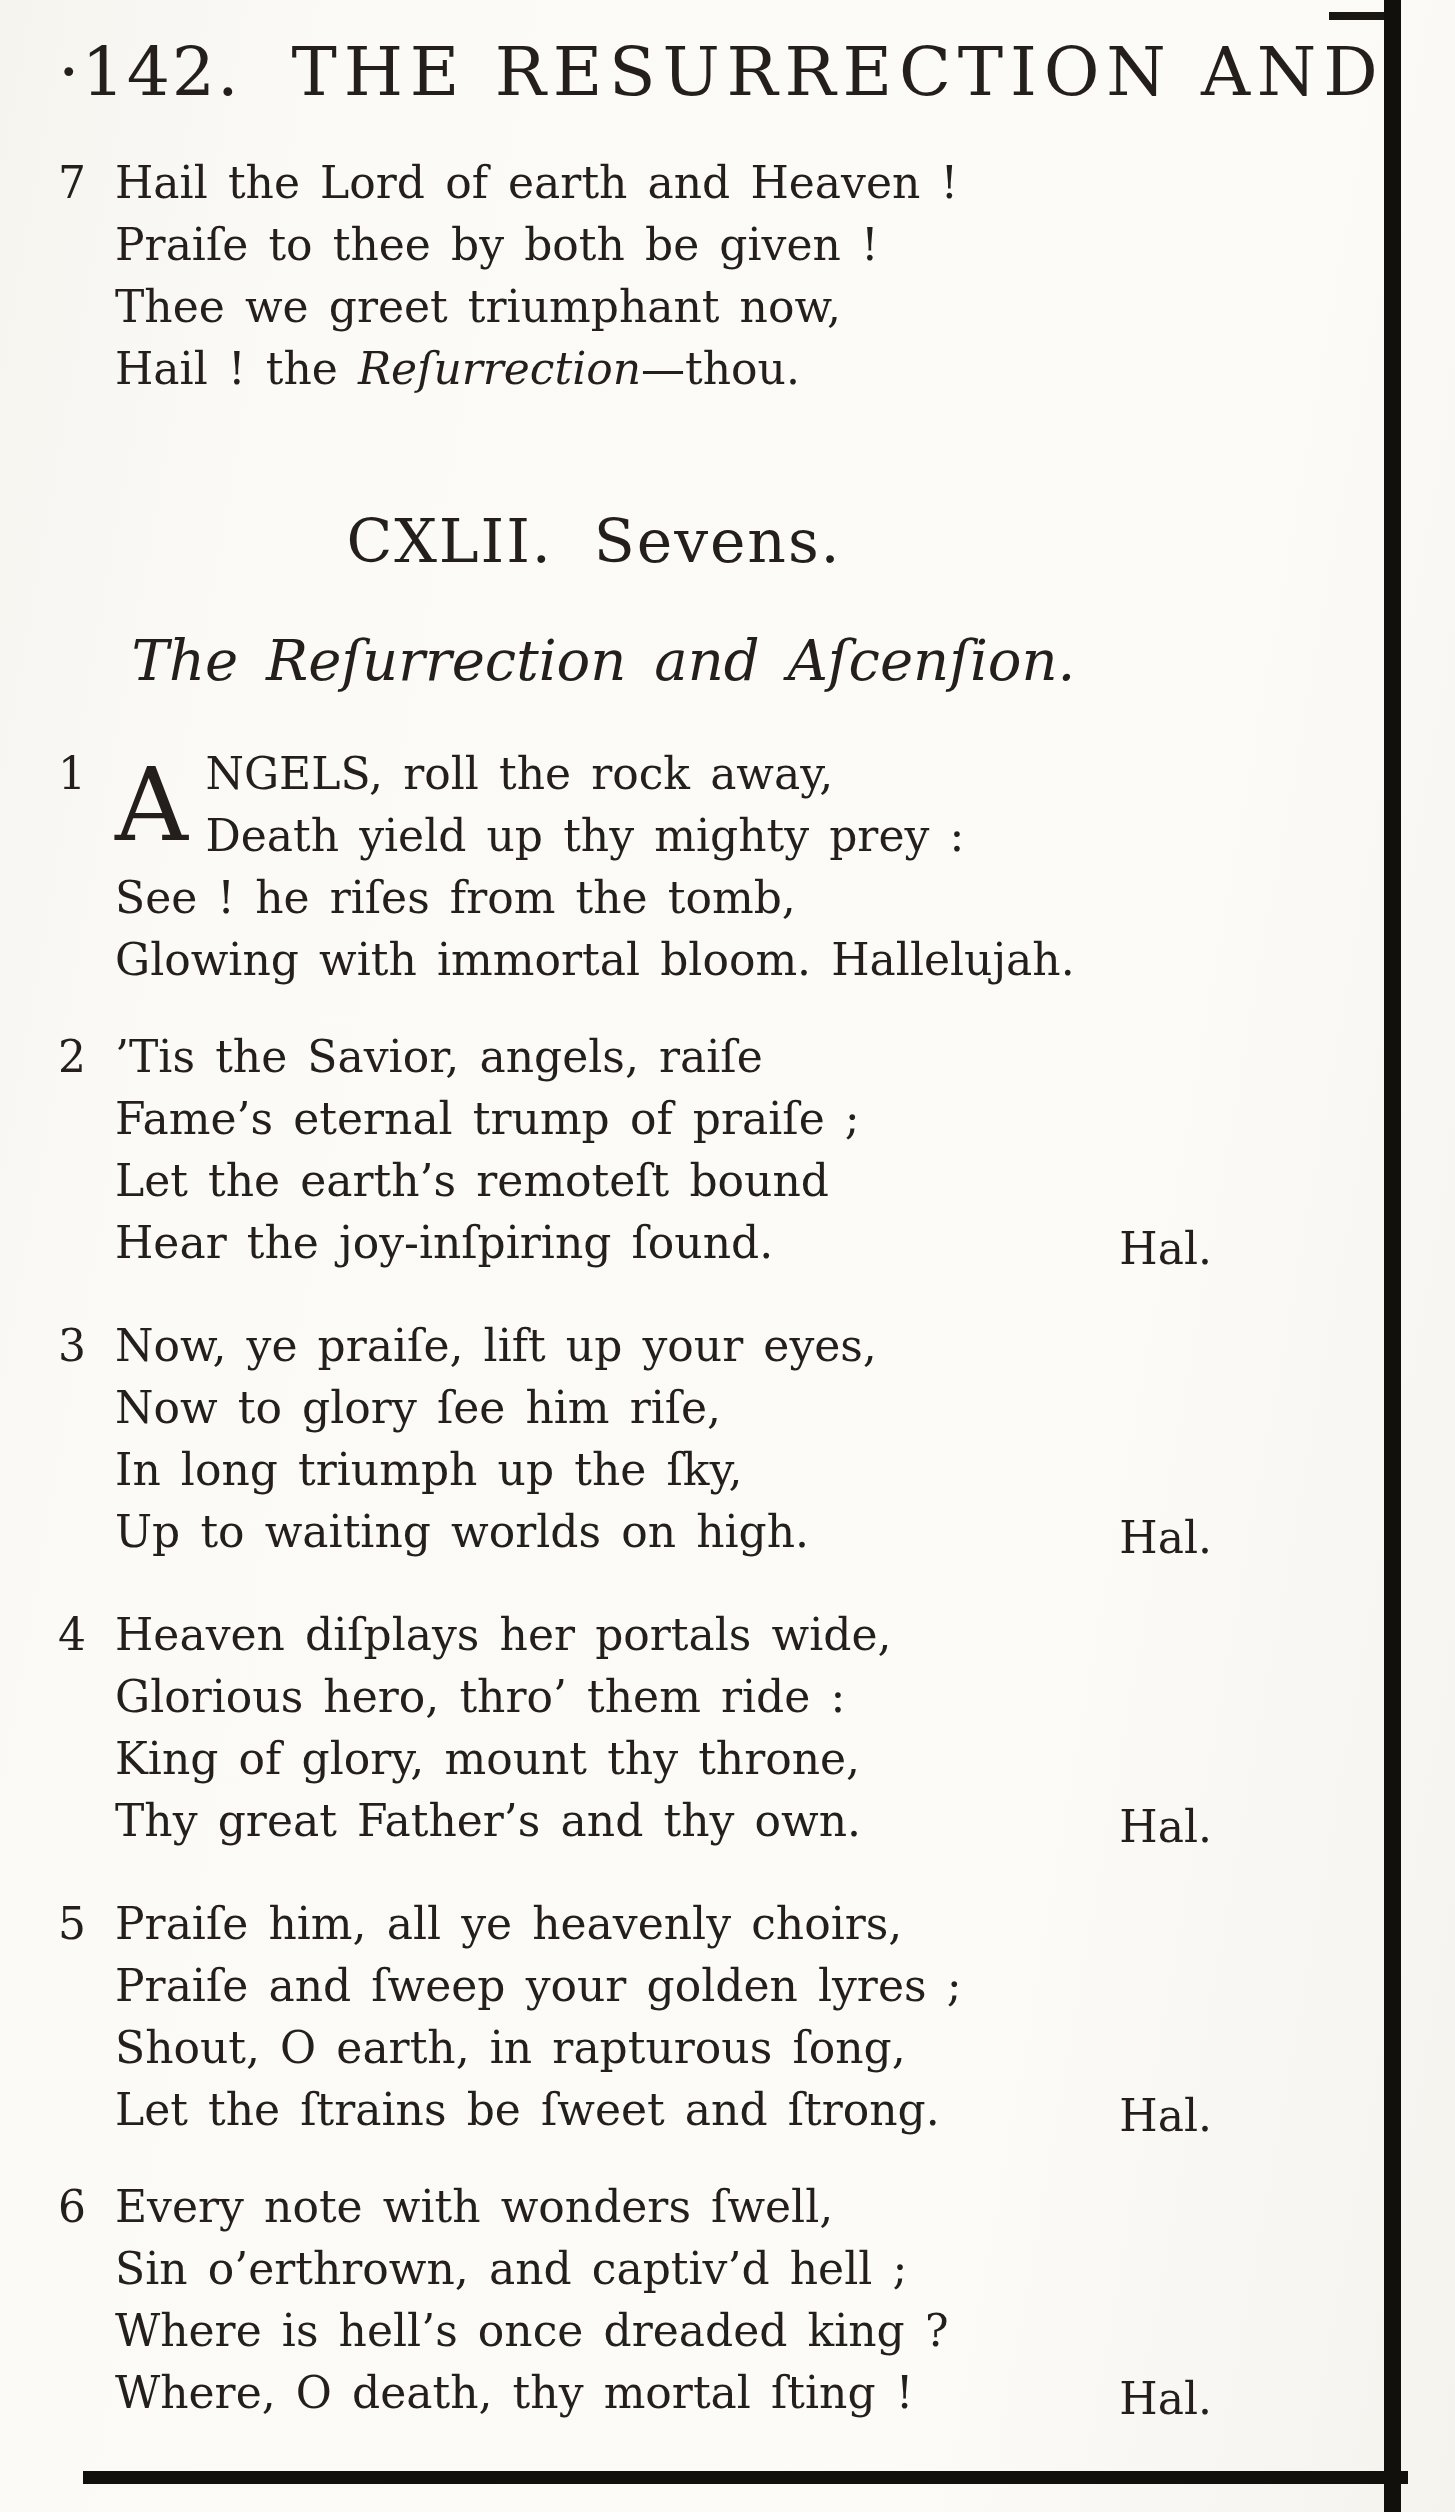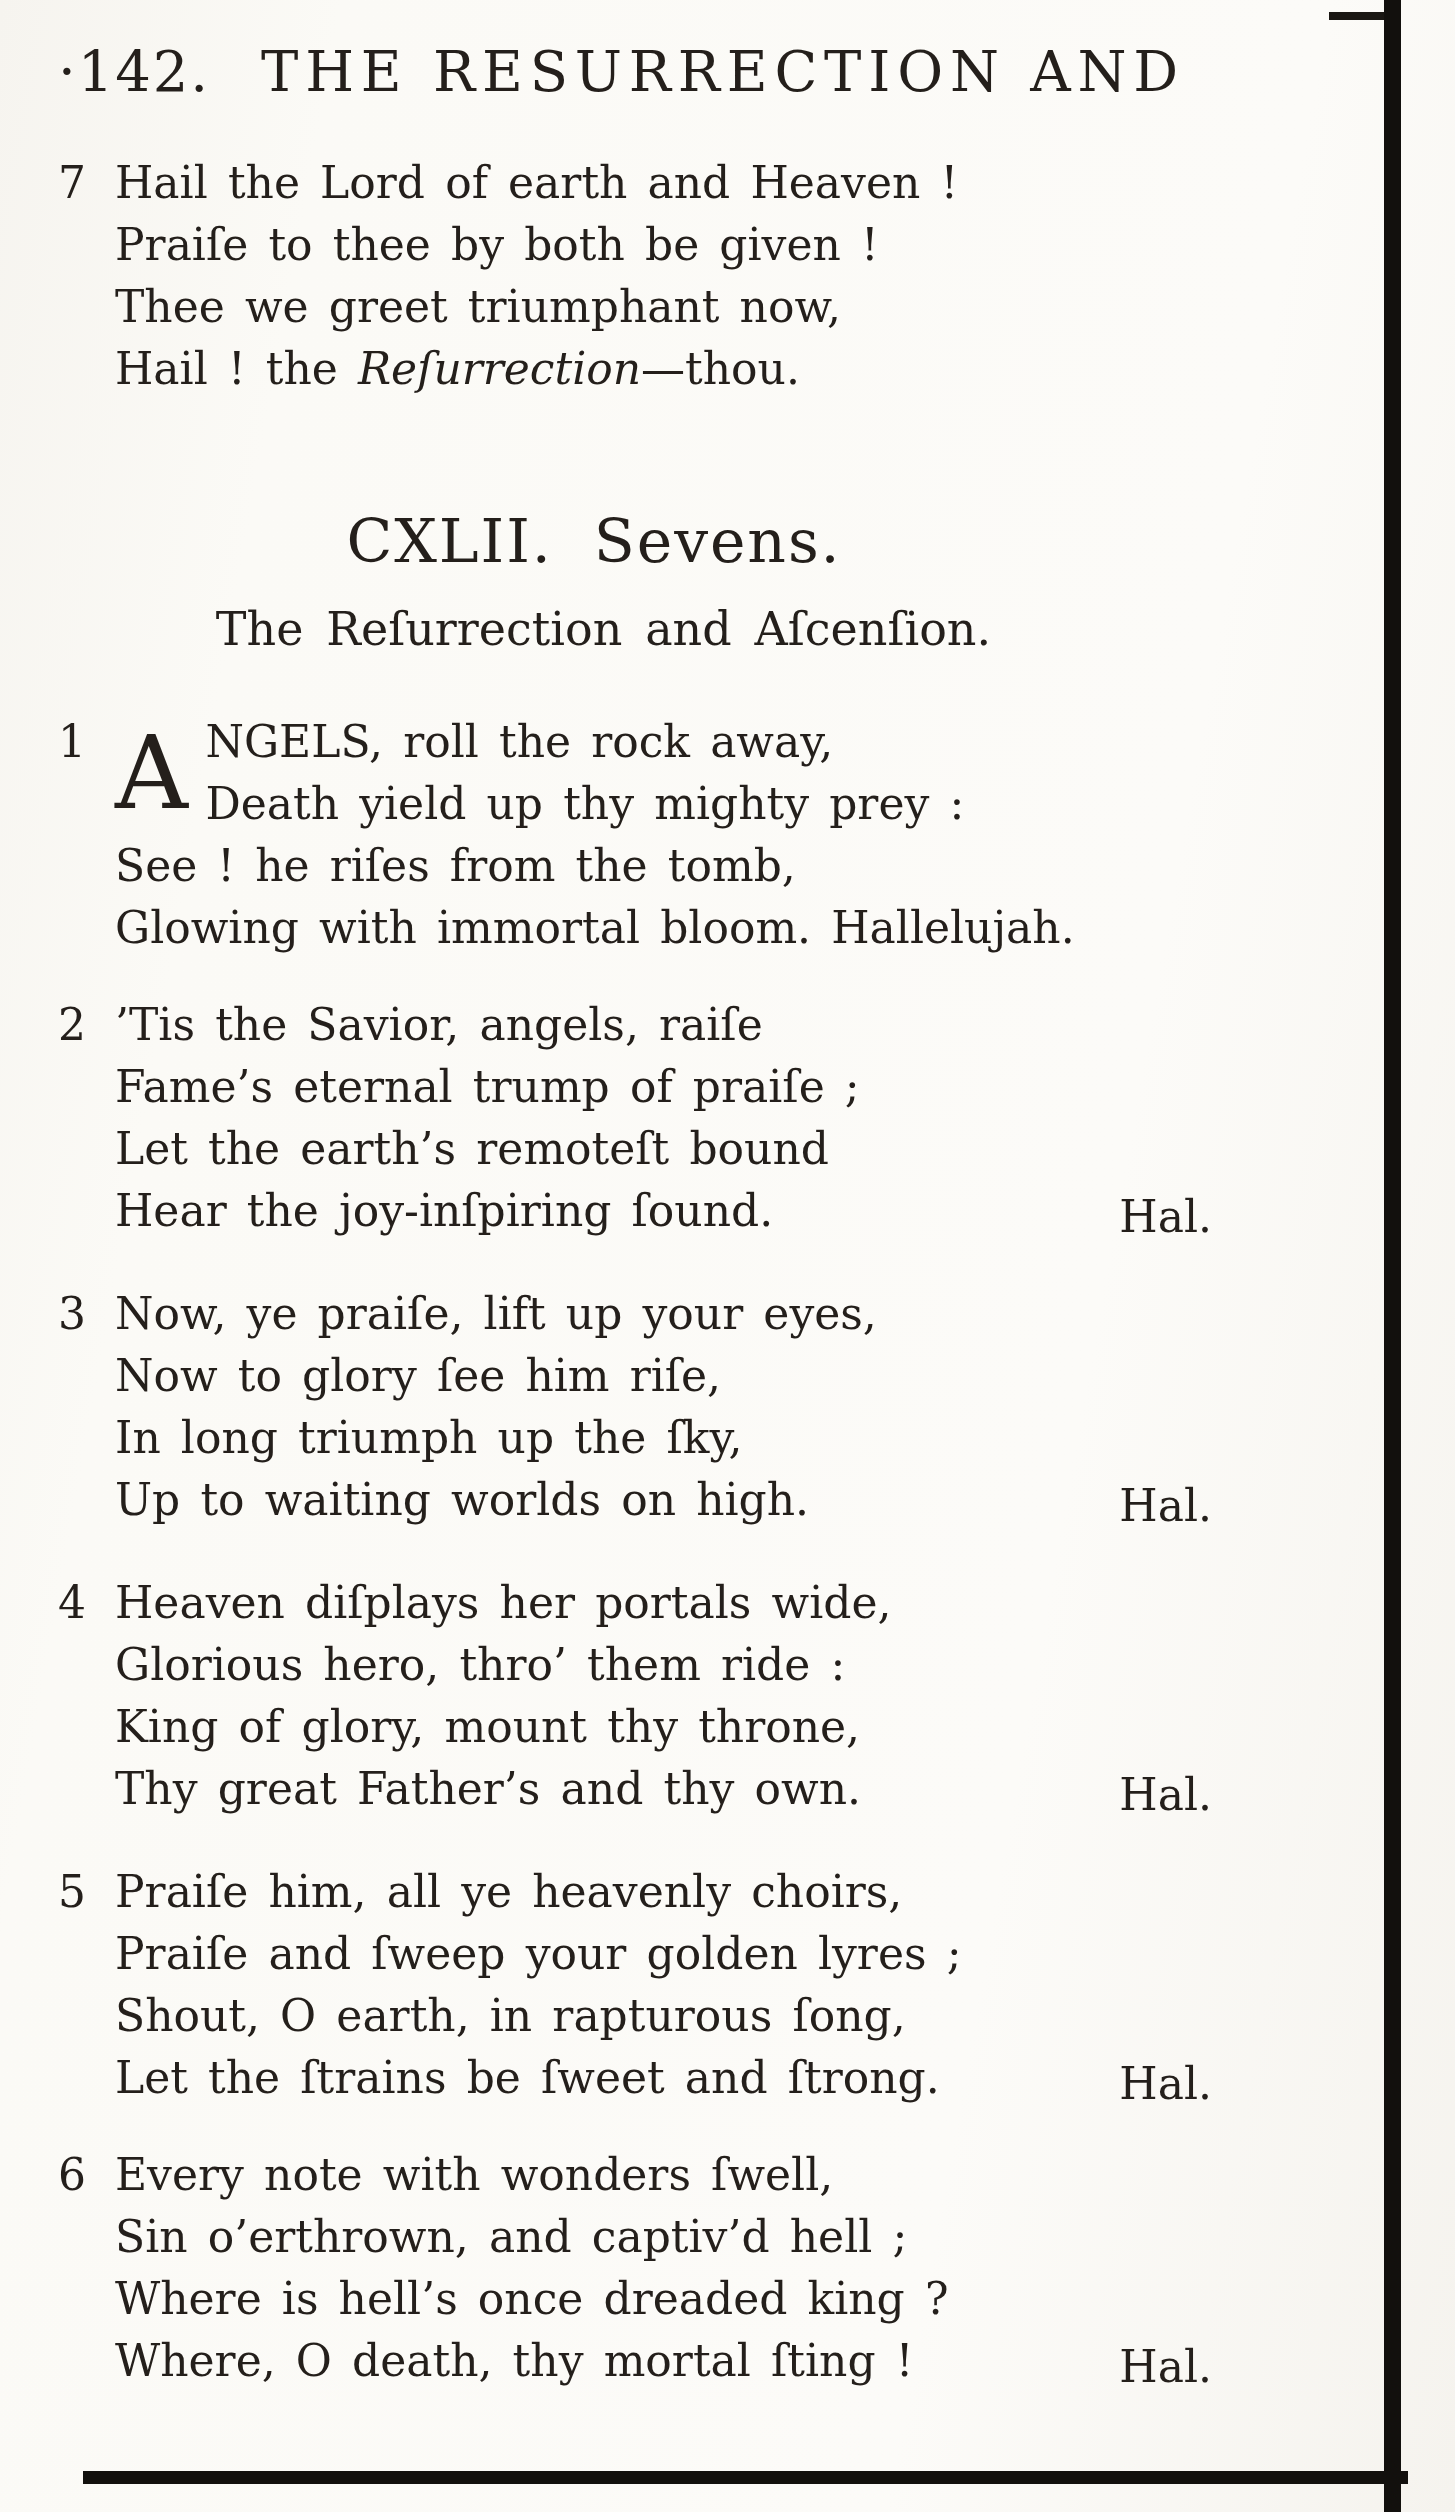--- a/index.html
+++ b/index.html
@@ -19,21 +19,21 @@
   .content {
     position: absolute;
     left: 58px;
     top: 37px;
     width: 1179px;
   }
   
   .header {
     display: flex;
     align-items: baseline;
-    font-size: 56px;
+    font-size: 68px;
     line-height: 70px;
     letter-spacing: 3.9px;
     white-space: nowrap;
   }
   .page-num { margin-right: 51px; letter-spacing: 1.9px; }
   .running-title { letter-spacing: 6.8px; }
 
   
   .stanza {
     display: flex;
@@ -62,25 +62,26 @@
     margin-top: 107px;
     font-size: 60px;
     line-height: 68px;
     text-align: center;
     padding-right: 107px;
     letter-spacing: 1.9px;
   }
   .hymn-heading .meter { margin-left: 41px; }
 
   .hymn-title {
-    margin-top: 23px;
-    font-size: 46px;
+    margin-top: 55px;
+    font-size: 56px;
     line-height: 62px;
     text-align: center;
     padding-right: 88px;
+    font-style: italic;
     word-spacing: 0.18em;
   }
 
   
   .dropcap {
     float: left;
     font-size: 101px;
     line-height: 119px;
     margin-right: 17.5px;
     margin-top: 2.9px;

